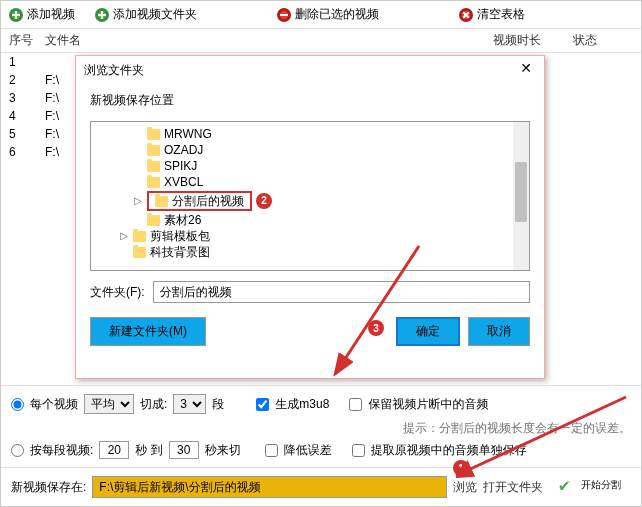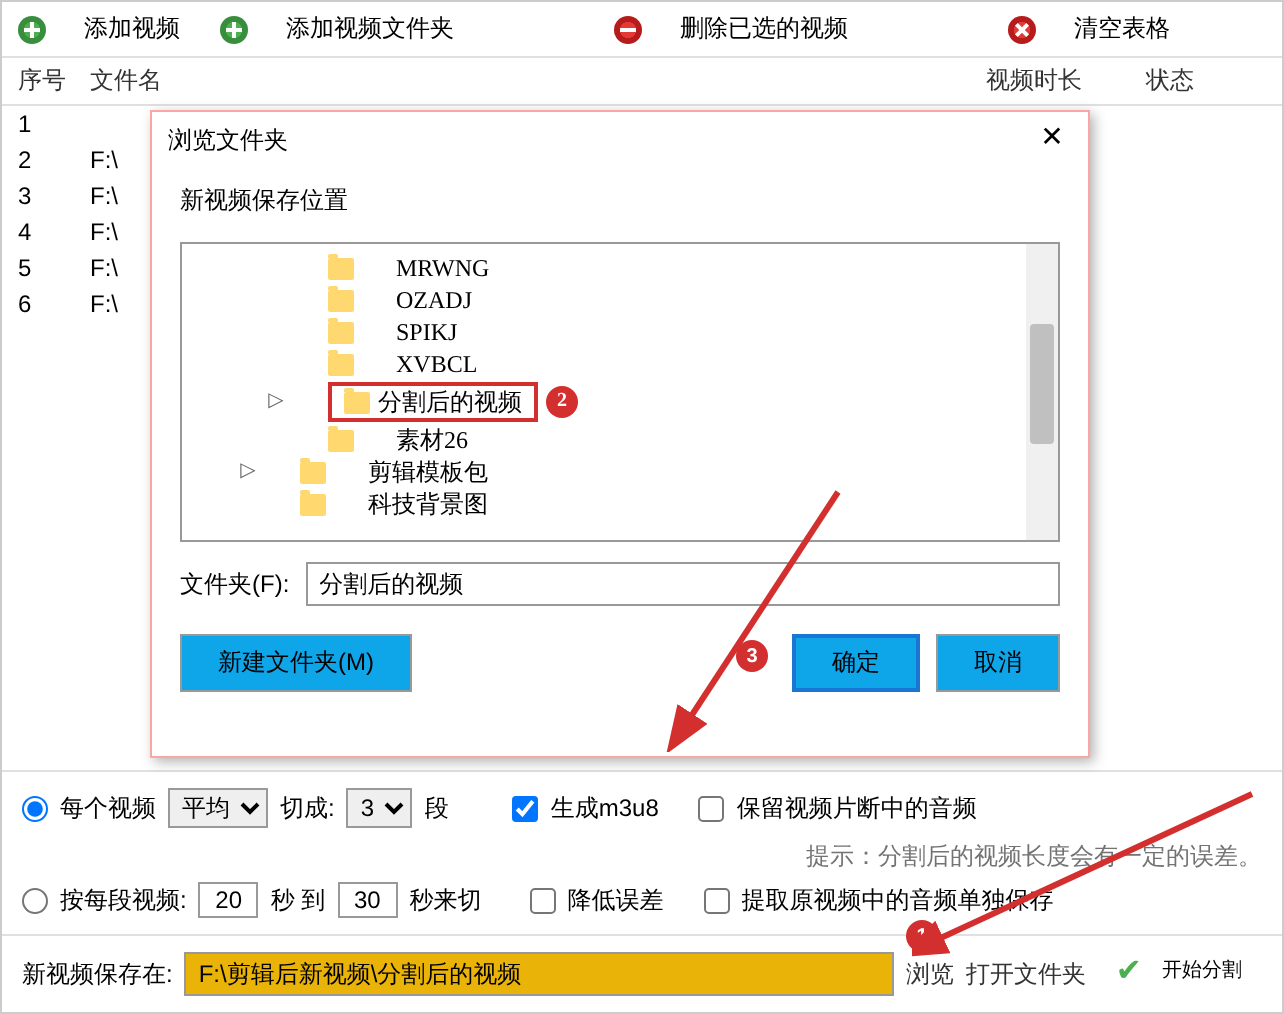--- a/index.html
+++ b/index.html
@@ -1,19 +1,19 @@
 <!DOCTYPE html>
 <html><head>
 <meta charset="utf-8">
 <style>
 * { box-sizing: border-box; margin: 0; padding: 0; }
 body { font-family: "Microsoft YaHei", sans-serif; font-size: 12px; background: #fff; width: 642px; height: 507px; overflow: hidden; position: relative; border: 1px solid #ccc; }
 
 .toolbar { display: flex; align-items: center; padding: 4px 8px; gap: 20px; border-bottom: 1px solid #e0e0e0; height: 28px; }
-.tb-btn { display: flex; align-items: center; gap: 19px; cursor: pointer; }
+.tb-btn { display: flex; align-items: center; gap: 4px; cursor: pointer; }
 .tb-icon { width: 14px; height: 14px; display: inline-block; }
 .icon-add { background: radial-gradient(circle, #4caf50 40%, #388e3c 41%); border-radius: 50%; position: relative; }
 .icon-add::before, .icon-add::after { content: ''; position: absolute; background: #fff; }
 .icon-add::before { width: 8px; height: 2px; top: 6px; left: 3px; }
 .icon-add::after { width: 2px; height: 8px; top: 3px; left: 6px; }
 .icon-del { background: radial-gradient(circle, #e53935 40%, #b71c1c 41%); border-radius: 50%; position: relative; }
 .icon-del::before { content: ''; position: absolute; background: #fff; width: 8px; height: 2px; top: 6px; left: 3px; }
 .icon-clear { background: radial-gradient(circle, #e53935 40%, #b71c1c 41%); border-radius: 50%; position: relative; }
 .icon-clear::before, .icon-clear::after { content: ''; position: absolute; background: #fff; width: 8px; height: 2px; top: 6px; left: 3px; }
 .icon-clear::before { transform: rotate(45deg); }
@@ -29,21 +29,21 @@
 .trow { display: flex; padding: 2px 8px; font-size: 12px; }
 .td-seq { width: 36px; }
 .td-name { flex: 1; white-space: nowrap; overflow: hidden; }
 
 .dialog { position: absolute; top: 54px; left: 74px; width: 470px; height: 324px; background: #fff; border: 1px solid #fca5a5; box-shadow: 2px 2px 6px rgba(0,0,0,0.3); z-index: 10; display: flex; flex-direction: column; }
 .dlg-title { display: flex; justify-content: space-between; align-items: center; padding: 4px 8px; }
 .dlg-close { width: 20px; height: 20px; text-align: center; cursor: pointer; font-size: 14px; }
 .dlg-label { padding: 8px 14px 4px; font-family: Liberation Serif, serif; }
 .tree-wrap { margin: 8px 14px 0; border: 1px solid #999; height: 150px; overflow: hidden; position: relative; }
 .tree { padding: 4px 0; }
-.tree-item { display: flex; align-items: center; padding: 1px 0 1px 42px; gap: 21px; font-size: 12px; line-height: 14px; font-family: Liberation Serif, serif; }
+.tree-item { display: flex; align-items: center; padding: 1px 0 1px 42px; gap: 4px; font-size: 12px; line-height: 14px; }
 .tree-item.l2 { padding-left: 28px; }
 .tree-item .chev { width: 10px; text-align: center; color: #666; font-size: 10px; }
 .folder-icon { width: 13px; height: 11px; background: #ffd970; border-radius: 1px; display: inline-block; position: relative; }
 .folder-icon::before { content: ''; position: absolute; top: -2px; left: 0; width: 5px; height: 2px; background: #ffd970; border-radius: 1px 1px 0 0; }
 .tree-sel-box { border: 2px solid #d32f2f; padding: 1px 6px; display: flex; align-items: center; gap: 4px; position: relative; }
 .red-badge { position: absolute; right: -22px; top: 0; width: 16px; height: 16px; background: #d32f2f; color: #fff; border-radius: 50%; display: flex; align-items: center; justify-content: center; font-size: 10px; font-weight: bold; }
 .badge3 { position: absolute; width: 16px; height: 16px; background: #d32f2f; color: #fff; border-radius: 50%; display: flex; align-items: center; justify-content: center; font-size: 10px; font-weight: bold; }
 .scrollbar { position: absolute; right: 0; top: 0; width: 16px; height: 100%; background: #f0f0f0; }
 .scroll-thumb { position: absolute; right: 2px; top: 40px; width: 12px; height: 60px; background: #c0c0c0; border-radius: 2px; }
 

